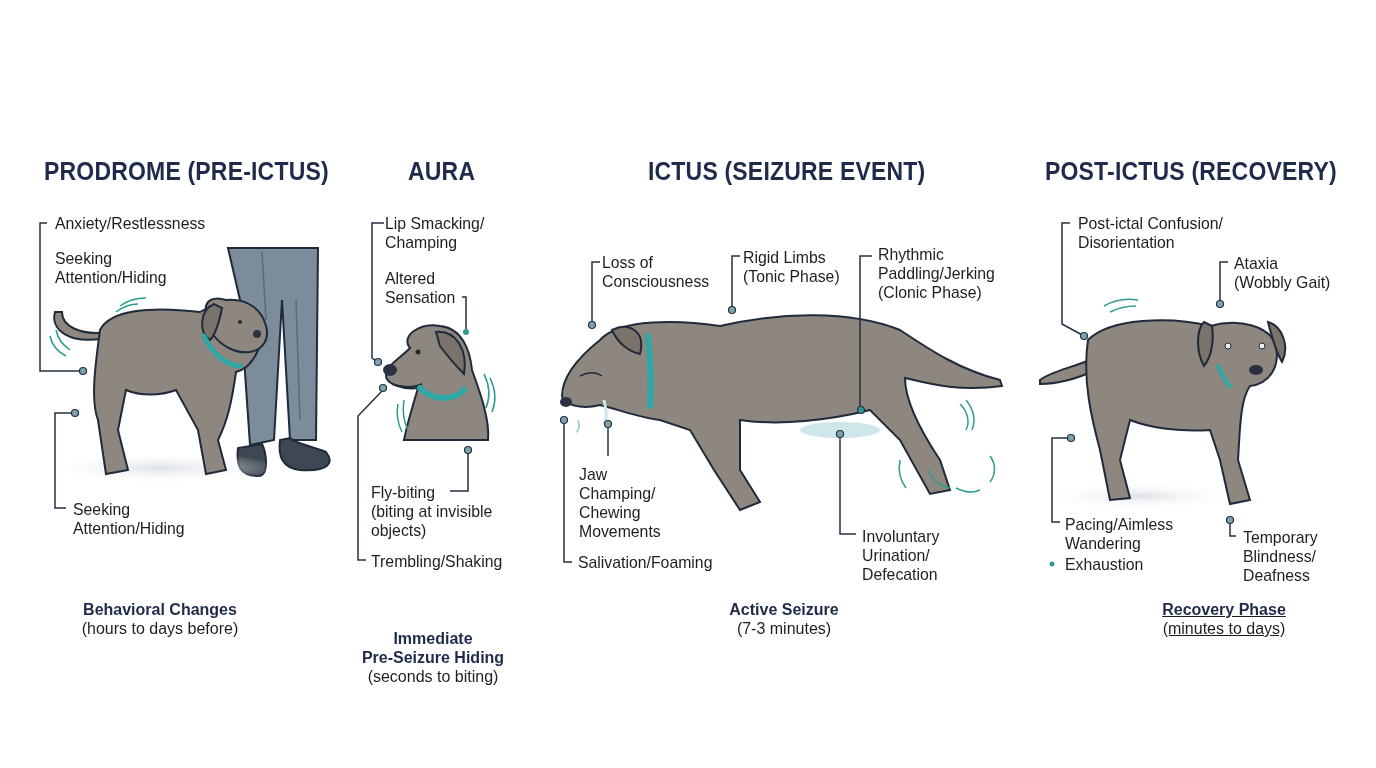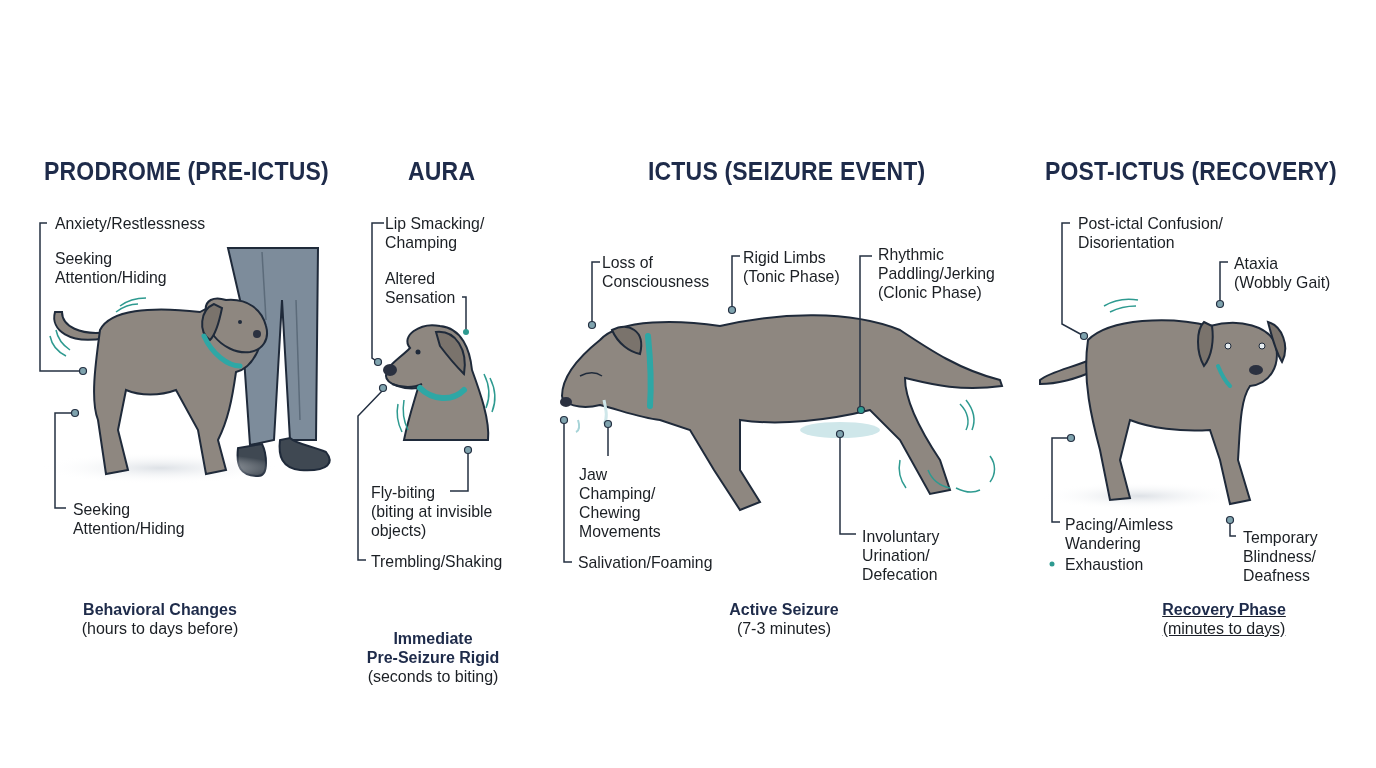--- a/index.html
+++ b/index.html
@@ -220,21 +220,21 @@
   <div class="label" style="left:1243px; top:528px;">Temporary
 Blindness/
 Deafness</div>
 
   <div class="caption" style="left:60px; top:600px; width:200px;">
     <span class="cap-title">Behavioral Changes</span>
     <span class="cap-sub">(hours to days before)</span>
   </div>
   <div class="caption" style="left:333px; top:593px; width:200px;margin-top:36px;">
     <span class="cap-title">Immediate</span>
-    <span class="cap-title">Pre-Seizure Rigid</span>
+    <span class="cap-title">Pre-Seizure Hiding</span>
     <span class="cap-sub">(seconds to biting)</span>
   </div>
   <div class="caption" style="left:684px; top:600px; width:200px;">
     <span class="cap-title">Active Seizure</span>
     <span class="cap-sub">(7-3 minutes)</span>
   </div>
   <div class="caption" style="left:1124px; top:600px; width:200px;text-decoration:underline;">
     <span class="cap-title">Recovery Phase</span>
     <span class="cap-sub">(minutes to days)</span>
   </div>

